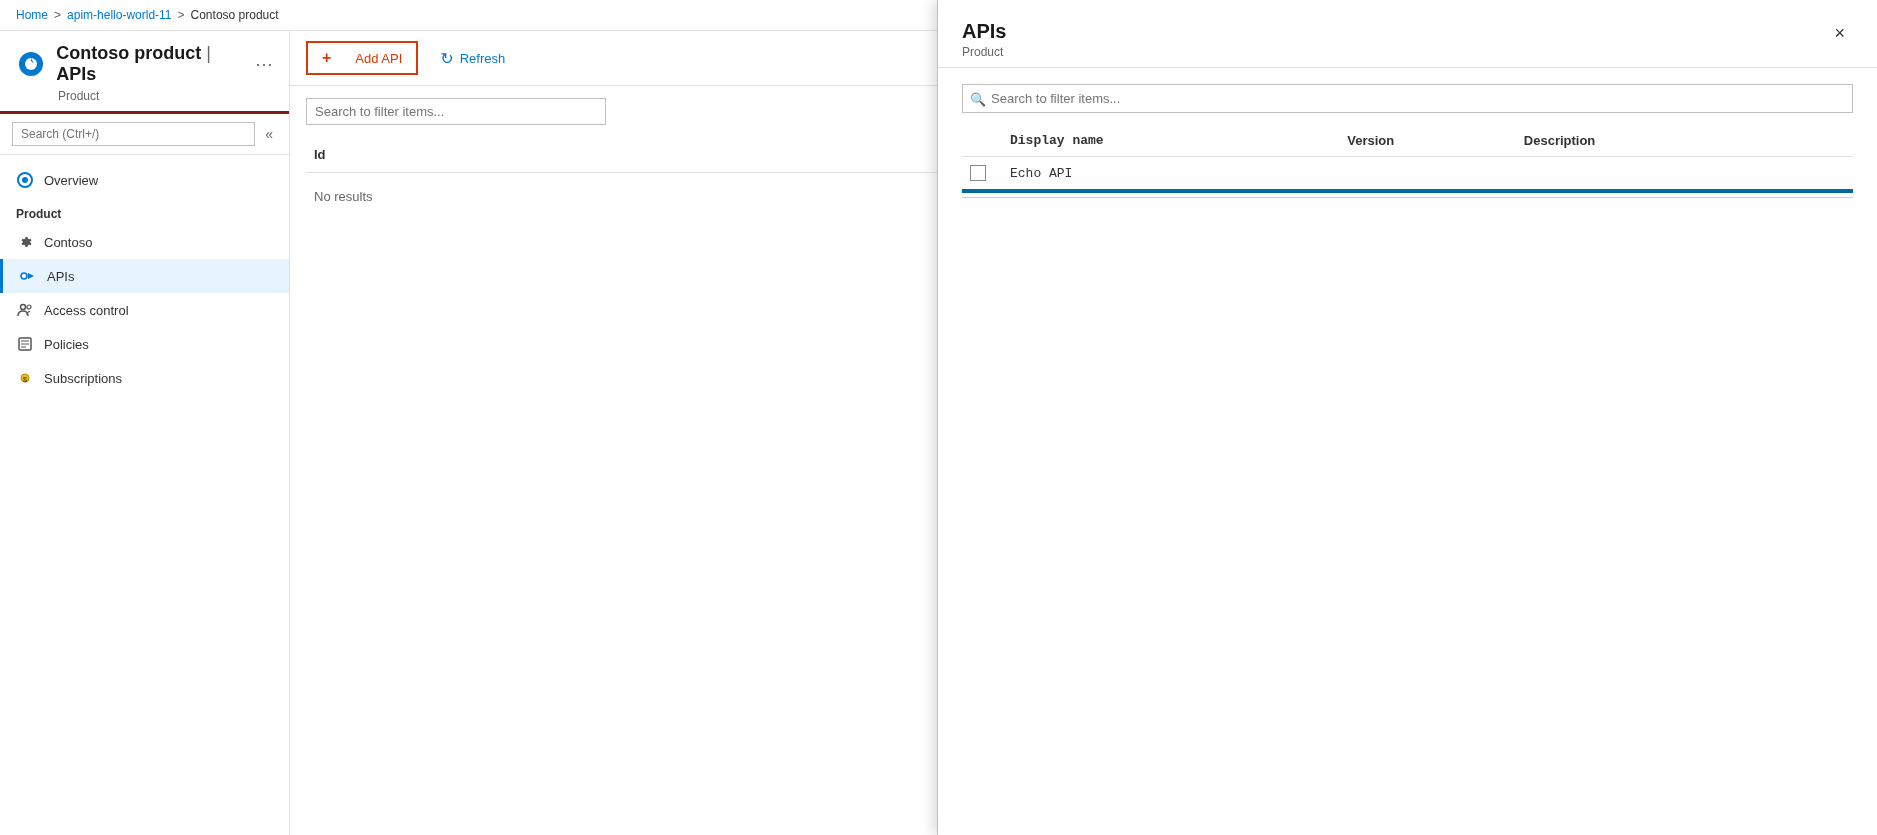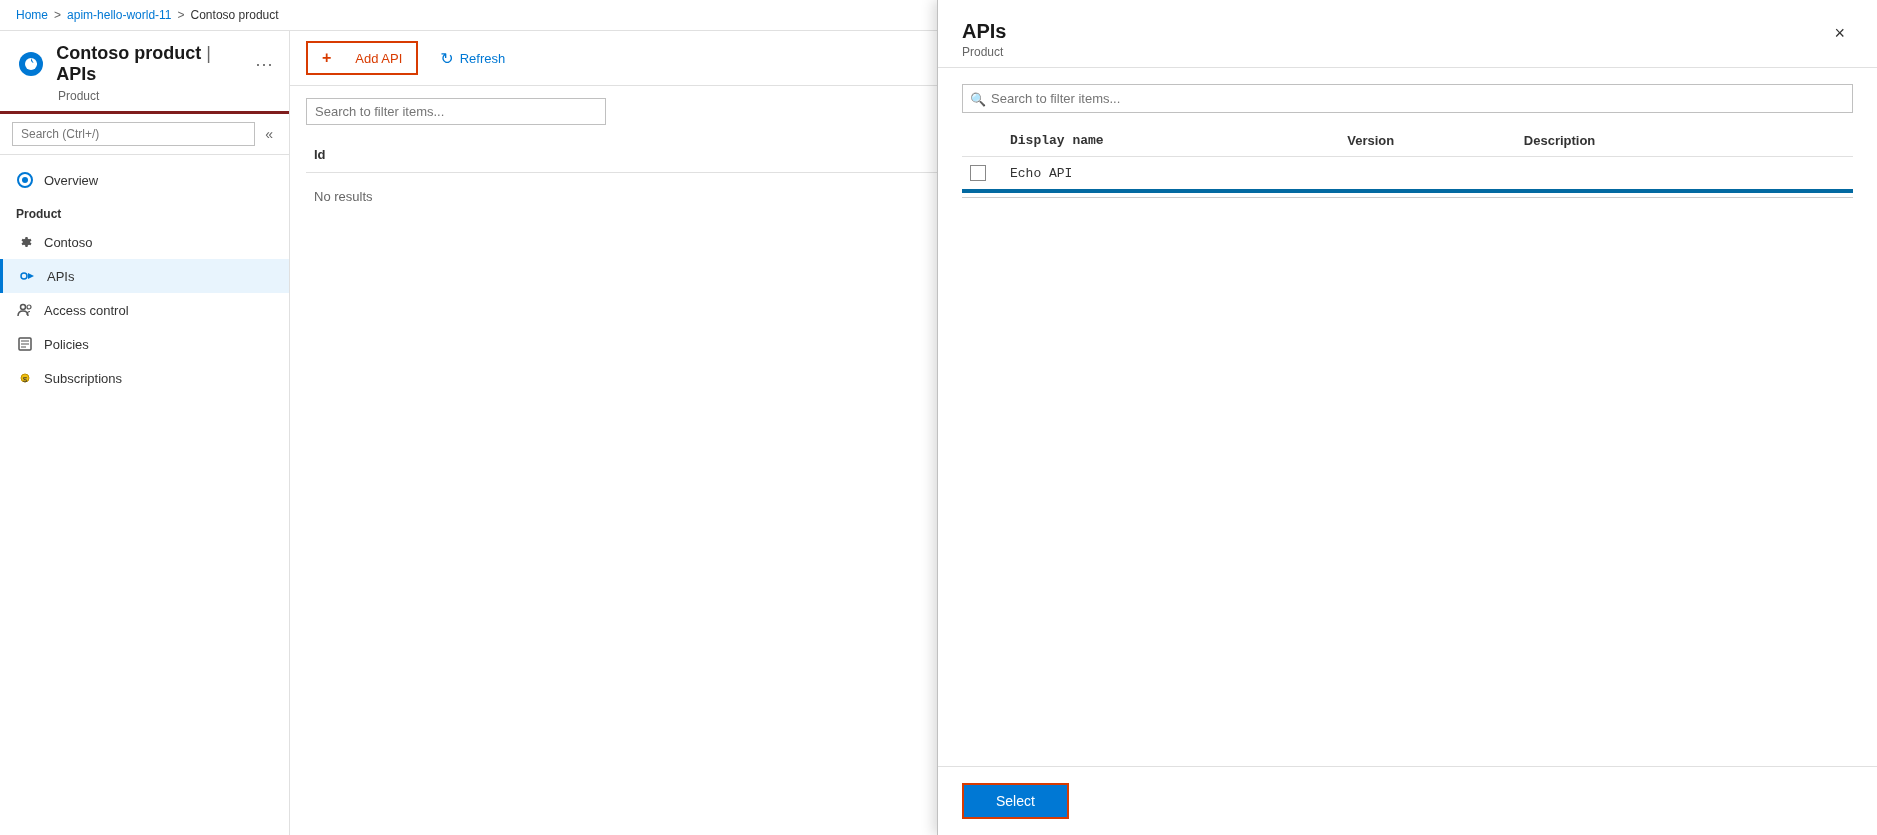--- a/index.html
+++ b/index.html
@@ -248,18 +248,15 @@
           </div>
           <div class="panel-col-name">Echo API</div>
           <div class="panel-col-version"></div>
           <div class="panel-col-desc"></div>
         </div>
 
         <div style="height:1px;background:#ccc;margin-top:4px;"></div>
       </div>
     </div>
 
-    <div class="panel-footer">
-      <button class="select-btn">Select</button>
-    </div>
   </div>
 
 </div>
 
 </body></html>

